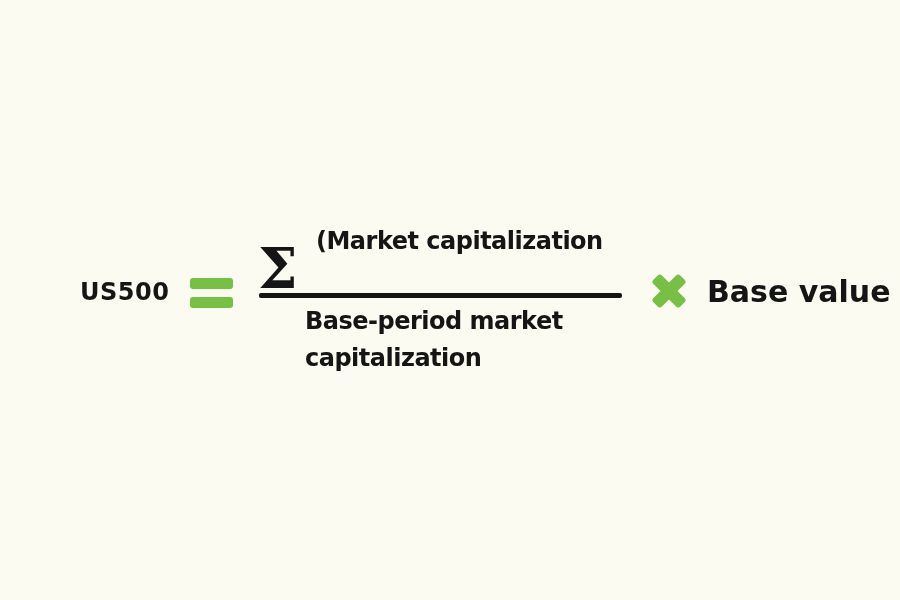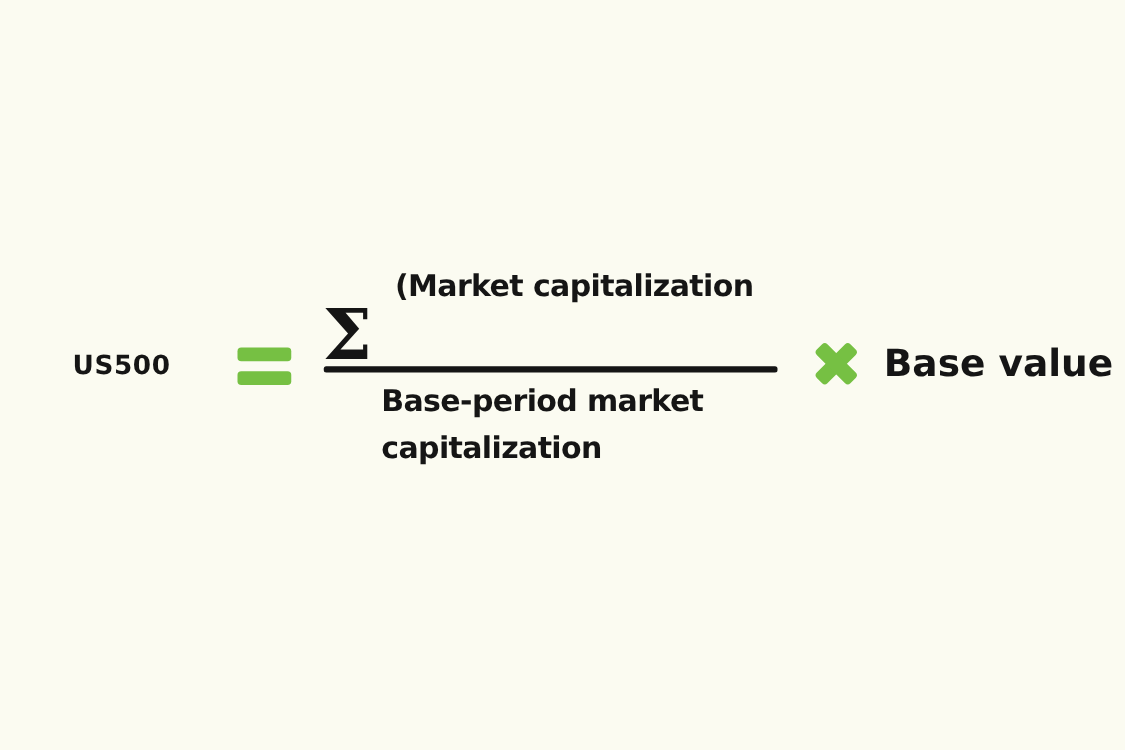--- a/index.html
+++ b/index.html
@@ -18,22 +18,22 @@
     width: 900px;
     height: 600px;
     background: var(--bg);
     overflow: hidden;
     color: var(--ink);
   }
   .abs { position: absolute; }
 
   
   .lhs-label {
-    left: 58px; top: 276px;
-    font-size: 21px; font-weight: bold;
+    left: 80px; top: 276px;
+    font-size: 24px; font-weight: bold;
     line-height: 32px;
     letter-spacing: 0.5px;
     white-space: nowrap;
   }
 
   
   .equals-icon { left: 190px; top: 278px; width: 43px; height: 30px; }
   .equals-icon .bar {
     position: absolute; left: 0;
     width: 43px; height: 11px;
@@ -49,21 +49,21 @@
     font-family: "DejaVu Serif", "Liberation Serif", serif;
     font-size: 56px; font-weight: bold;
     line-height: 1;
   }
   .num-line, .den-line {
     font-size: 24px; font-weight: bold;
     line-height: 26px;
     white-space: nowrap;
     letter-spacing: -0.5px;
   }
-  .num-line1 { left: 316px; top: 216px; }
+  .num-line1 { left: 316px; top: 228px; }
   .num-line2 { left: 305px; top: 261px; }
   .fraction-bar {
     left: 259px; top: 293px;
     width: 363px; height: 5px;
     background: var(--ink);
     border-radius: 2px;
   }
   .den-line1 { left: 305px; top: 308px; }
   .den-line2 { left: 305px; top: 345px; }
 

